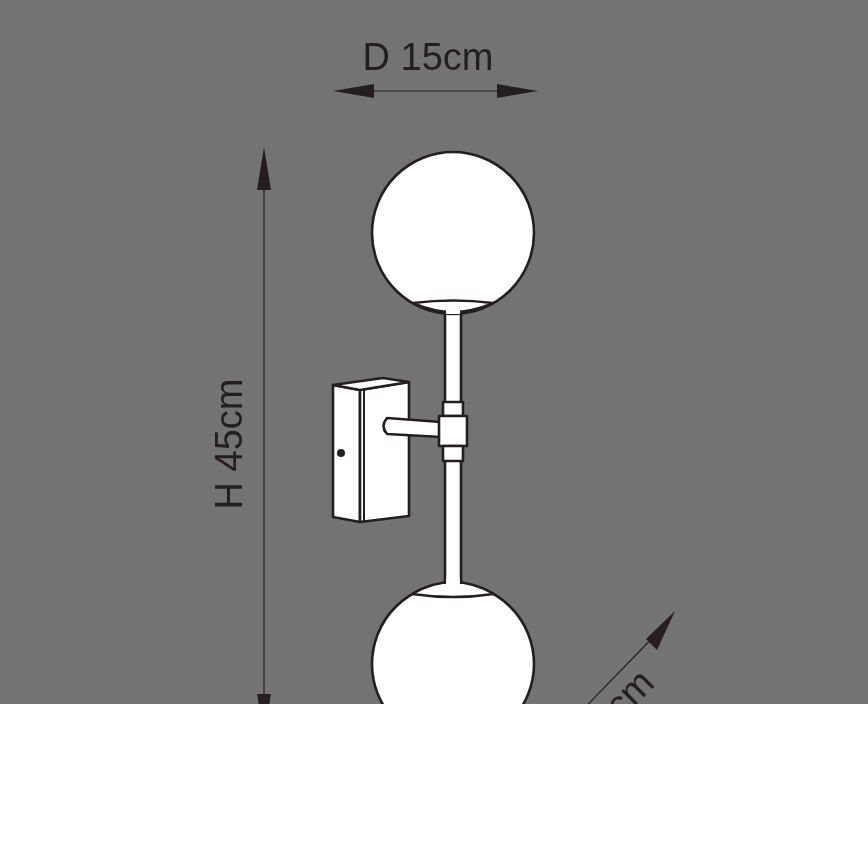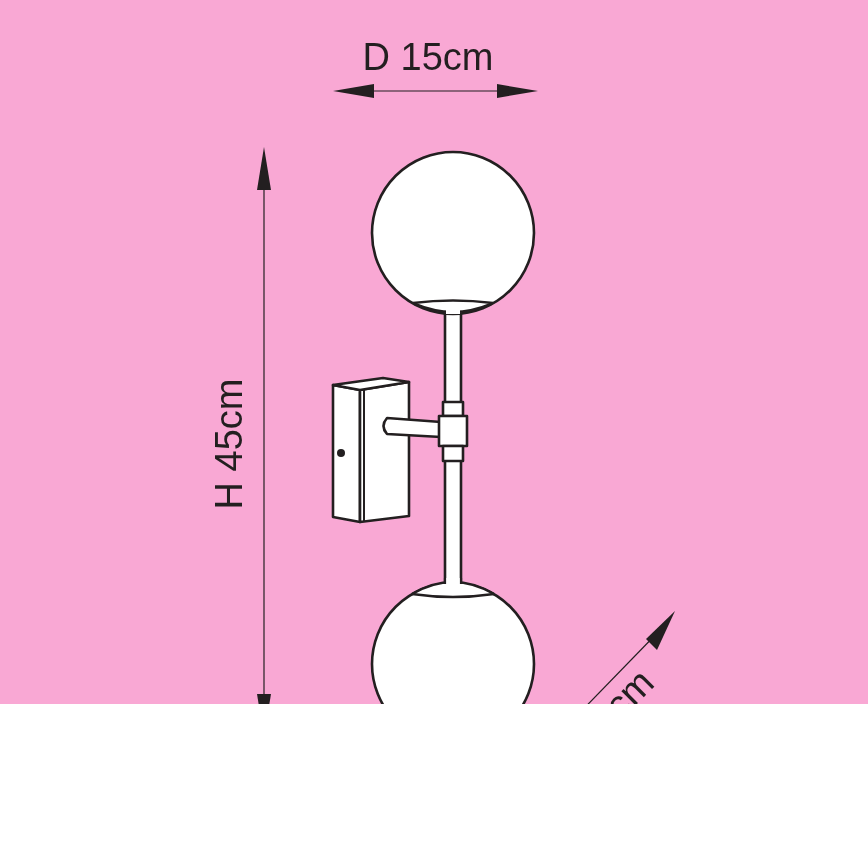--- a/index.html
+++ b/index.html
@@ -1,16 +1,16 @@
 <!DOCTYPE html>
 <html><head>
   <meta charset="utf-8">
   <style>
     html, body { margin: 0; padding: 0; background: #ffffff; }
-    .canvas { position: relative; width: 868px; height: 704px; background: #f9a8d4; overflow: hidden; }
+    .canvas { position: relative; width: 868px; height: 704px; background: #737373; overflow: hidden; }
     svg { position: absolute; left: 0; top: 0; }
     .dim-label { font-family: "Liberation Sans", sans-serif; fill: #231f20; }
     .outline { fill: #ffffff; stroke: #231f20; stroke-width: 2.6; stroke-linejoin: round; }
     .thin { stroke: #231f20; stroke-width: 1.2; fill: none; }
     .arrowhead { fill: #231f20; }
   </style>
 </head>
 <body>
 
 <div class="canvas">

